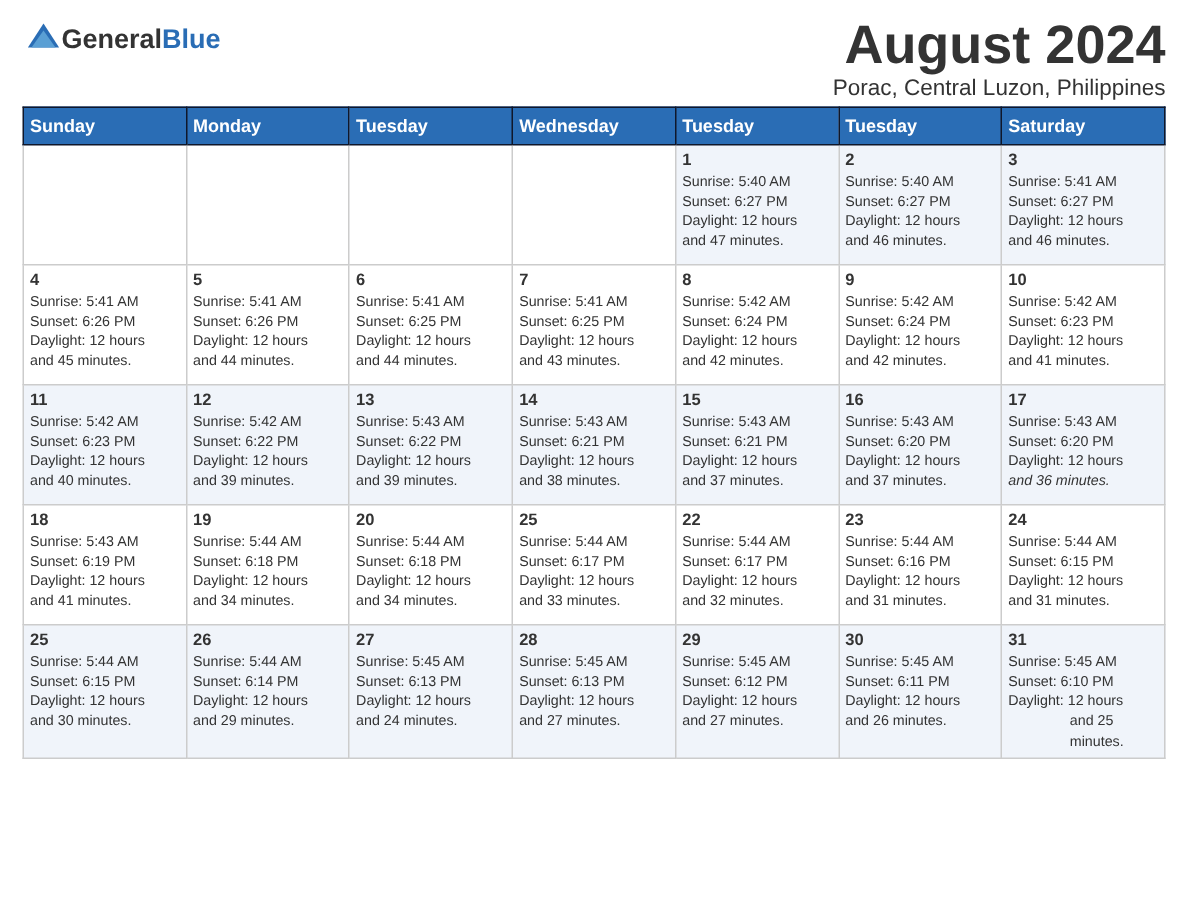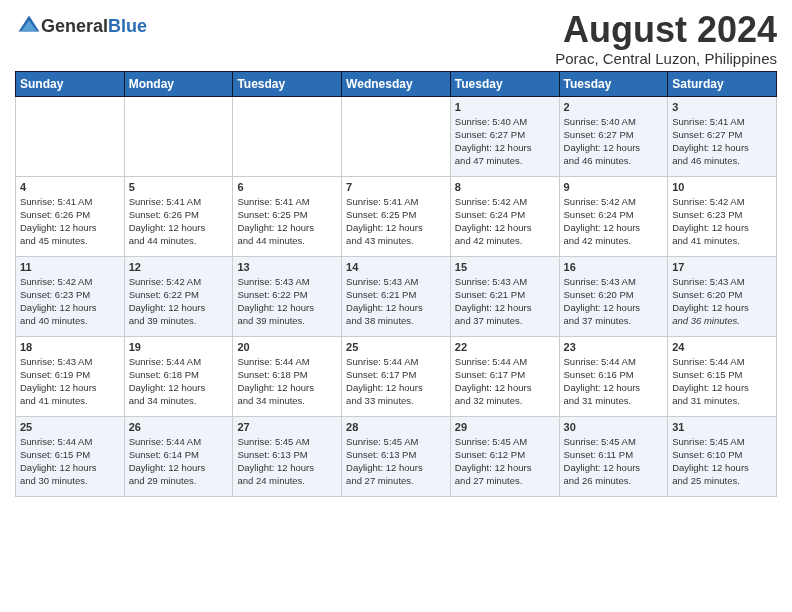--- a/index.html
+++ b/index.html
@@ -350,18 +350,18 @@
             <span style="display: block; line-height: 1.4;">Sunrise: 5:45 AM</span>
             <span style="display: block; line-height: 1.4;">Sunset: 6:11 PM</span>
             <span style="display: block; line-height: 1.4;">Daylight: 12 hours</span>
             <span style="display: block; line-height: 1.4;">and 26 minutes.</span>
           </td>
           <td>
             <span class="day-num">31</span>
             <span style="display: block; line-height: 1.4;">Sunrise: 5:45 AM</span>
             <span style="display: block; line-height: 1.4;">Sunset: 6:10 PM</span>
             <span style="display: block; line-height: 1.4;">Daylight: 12 hours</span>
-            <span style="display: block; line-height: 1.4;">and 25 minutes.</span>
+            <span style="display: block; line-height: 1.4; margin-left: 41px;">and 25 minutes.</span>
           </td>
         </tr>
       </tbody>
   </table>
 </div>
 
 </body></html>

